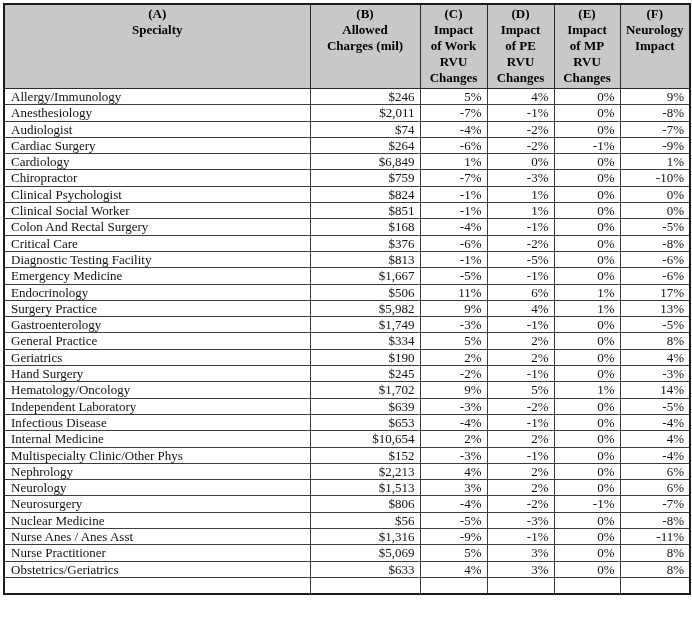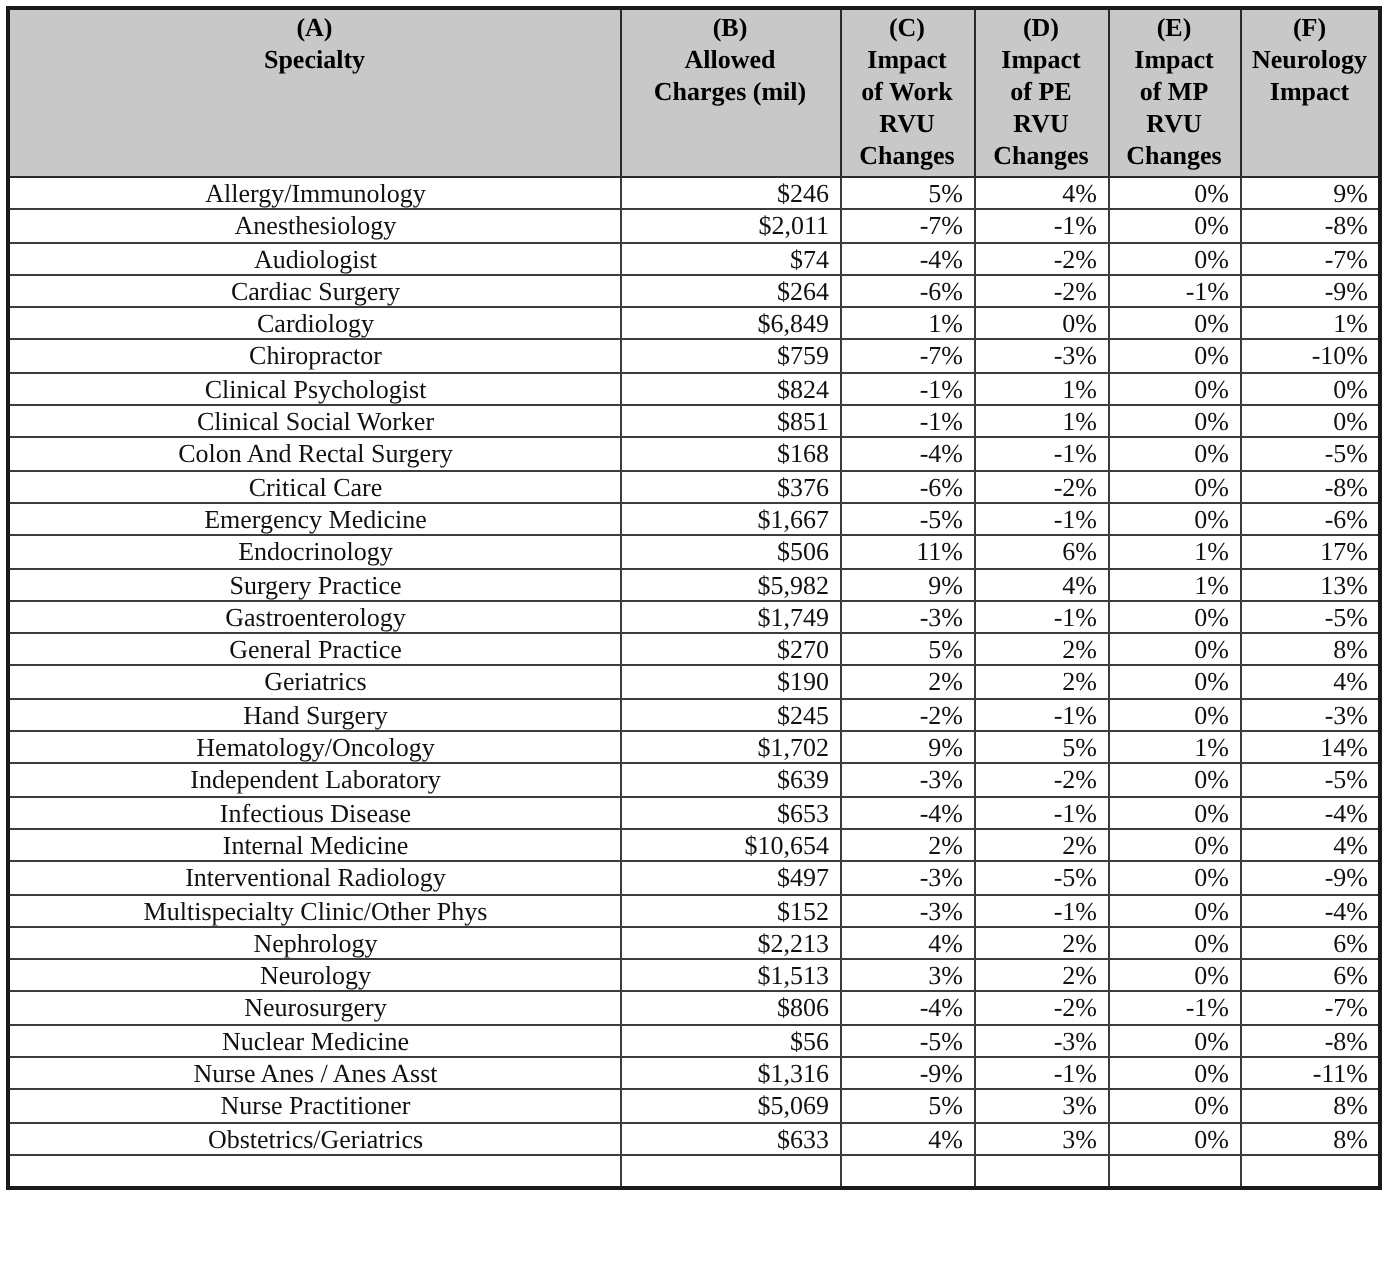--- a/index.html
+++ b/index.html
@@ -45,21 +45,21 @@
     border: 1px solid #3c3c3c;
     background: #ffffff;
     font-size: 13px;
     height: 15.3px;
     line-height: 15.3px;
     padding: 0 5px 0 6px;
     white-space: nowrap;
     overflow: hidden;
     color: #111111;
   }
-  .impact-table td.left { text-align: center; }
+  .impact-table td.left { text-align: left; }
   .impact-table td.num  { text-align: right; }
 </style>
 </head>
 <body>
 
 <div class="page">
   <table class="impact-table">
     <colgroup>
       <col class="c-a">
         <col class="c-b">
@@ -183,20 +183,28 @@
         </tr>
         <tr>
           <td class="left">Critical Care</td>
           <td class="num">$376</td>
           <td class="num">-6%</td>
           <td class="num">-2%</td>
           <td class="num">0%</td>
           <td class="num">-8%</td>
         </tr>
         <tr>
+          <td class="left">Diagnostic Testing Facility</td>
+          <td class="num">$813</td>
+          <td class="num">-1%</td>
+          <td class="num">-5%</td>
+          <td class="num">0%</td>
+          <td class="num">-6%</td>
+        </tr>
+        <tr>
           <td class="left">Emergency Medicine</td>
           <td class="num">$1,667</td>
           <td class="num">-5%</td>
           <td class="num">-1%</td>
           <td class="num">0%</td>
           <td class="num">-6%</td>
         </tr>
         <tr>
           <td class="left">Endocrinology</td>
           <td class="num">$506</td>
@@ -216,21 +224,21 @@
         <tr>
           <td class="left">Gastroenterology</td>
           <td class="num">$1,749</td>
           <td class="num">-3%</td>
           <td class="num">-1%</td>
           <td class="num">0%</td>
           <td class="num">-5%</td>
         </tr>
         <tr>
           <td class="left">General Practice</td>
-          <td class="num">$270</td>
+          <td class="num">$334</td>
           <td class="num">5%</td>
           <td class="num">2%</td>
           <td class="num">0%</td>
           <td class="num">8%</td>
         </tr>
         <tr>
           <td class="left">Geriatrics</td>
           <td class="num">$190</td>
           <td class="num">2%</td>
           <td class="num">2%</td>
@@ -269,28 +277,20 @@
           <td class="num">0%</td>
           <td class="num">-4%</td>
         </tr>
         <tr>
           <td class="left">Internal Medicine</td>
           <td class="num">$10,654</td>
           <td class="num">2%</td>
           <td class="num">2%</td>
           <td class="num">0%</td>
           <td class="num">4%</td>
-        </tr>
-        <tr>
-          <td class="left">Interventional Radiology</td>
-          <td class="num">$497</td>
-          <td class="num">-3%</td>
-          <td class="num">-5%</td>
-          <td class="num">0%</td>
-          <td class="num">-9%</td>
         </tr>
         <tr>
           <td class="left">Multispecialty Clinic/Other Phys</td>
           <td class="num">$152</td>
           <td class="num">-3%</td>
           <td class="num">-1%</td>
           <td class="num">0%</td>
           <td class="num">-4%</td>
         </tr>
         <tr>

